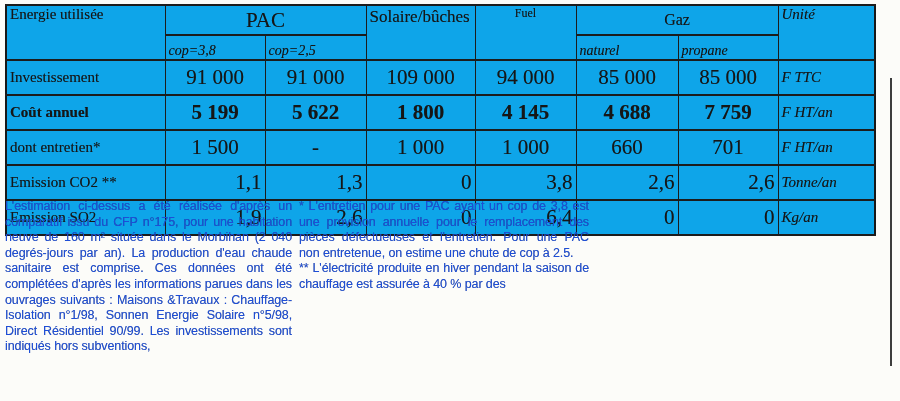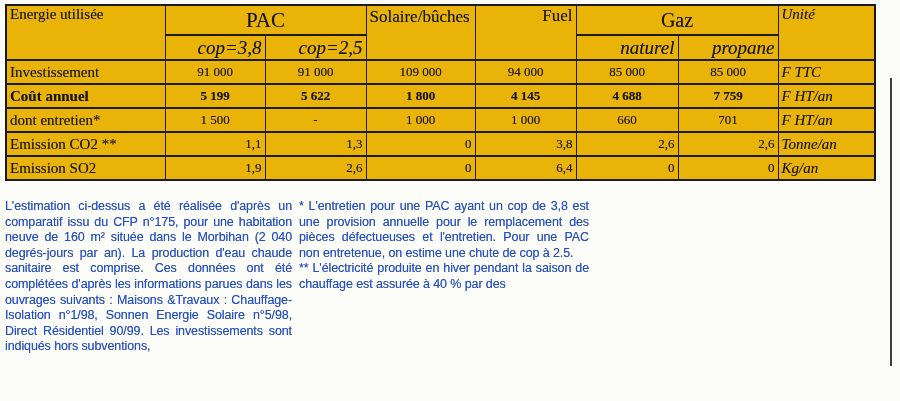--- a/index.html
+++ b/index.html
@@ -11,44 +11,44 @@
   }
   .scan-page {
     position:relative; width:900px; height:401px;
     text-shadow:0 0 0.4px rgba(20,20,20,0.45);
   }
 
   
   table.energy-table {
     position:absolute; left:5px; top:4px; width:869px;
     border-collapse:collapse; table-layout:fixed;
-    background:#eab308;
+    background:#0ea5e9;
     border:2px solid #181818;
   }
   .energy-table th, .energy-table td {
     border:2px solid #1c1c1c;
     border-left-width:1px; border-right-width:1px;
     padding:0 3px;
     font-weight:normal;
     overflow:hidden;
   }
   tr.hdr-top  { height:30px; }
   tr.hdr-sub  { height:25px; }
-  tr.row      { height:24px; }
+  tr.row      { height:35px; }
 
   .hdr-energy  { font-weight:bold; font-size:15px; text-align:left; vertical-align:top; padding-top:5px; padding-left:4px; }
   .hdr-pac     { font-weight:bold; font-size:21px; text-align:center; vertical-align:middle; }
   .hdr-solaire { font-weight:bold; font-size:17px; text-align:left; vertical-align:top; padding-top:3px; padding-left:4px; line-height:1.35; white-space:normal; word-break:break-word; }
-  .hdr-fuel    { font-weight:bold; font-size:17px; text-align:right; vertical-align:top; padding-top:3px; padding-left:4px;margin-left:29px; }
-  .hdr-gaz     { font-weight:bold; font-size:20px; text-align:center; vertical-align:middle; }
+  .hdr-fuel    { font-weight:bold; font-size:12px; text-align:center; vertical-align:top; padding-top:3px; padding-left:4px;margin-left:29px; }
+  .hdr-gaz     { font-weight:bold; font-size:16px; text-align:center; vertical-align:middle; }
   .hdr-unite   { font-style:italic; font-size:15px; text-align:left; vertical-align:top; padding-top:4px; padding-left:4px; }
-  .sub         { font-style:italic; font-size:19px; text-align:right; vertical-align:bottom; padding-bottom:3px; padding-left:4px; }
+  .sub         { font-style:italic; font-size:14px; text-align:left; vertical-align:bottom; padding-bottom:3px; padding-left:4px; }
 
   .c-label { font-size:15px; text-align:left; padding-left:4px; white-space:nowrap; }
-  .val     { font-size:13px; text-align:center; white-space:nowrap; }
+  .val     { font-size:21px; text-align:center; white-space:nowrap; }
   .val.right { text-align:right; padding-right:3px; }
   .c-unit  { font-style:italic; font-size:15px; text-align:left; padding-left:3px; white-space:nowrap; }
   tr.bold td { font-weight:bold; }
   tr.bold td.c-unit { font-weight:normal; }
 
   
   .notes {
     position:absolute; top:197px; left:0; width:900px; height:200px;
     font-family:"Liberation Sans", sans-serif;
     font-size:12.5px; line-height:15.6px;

